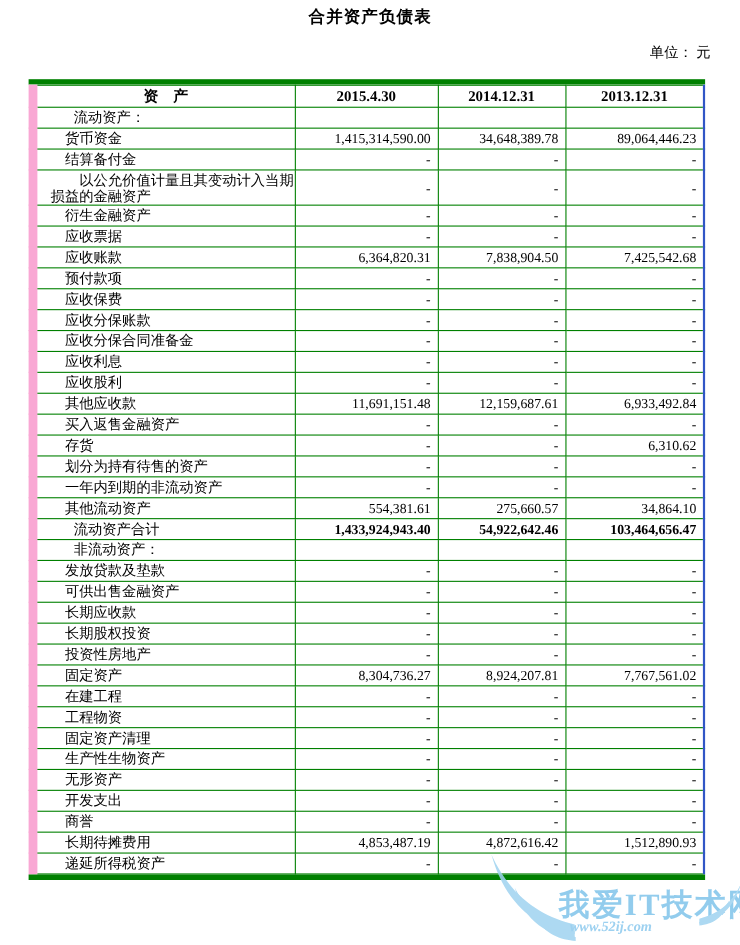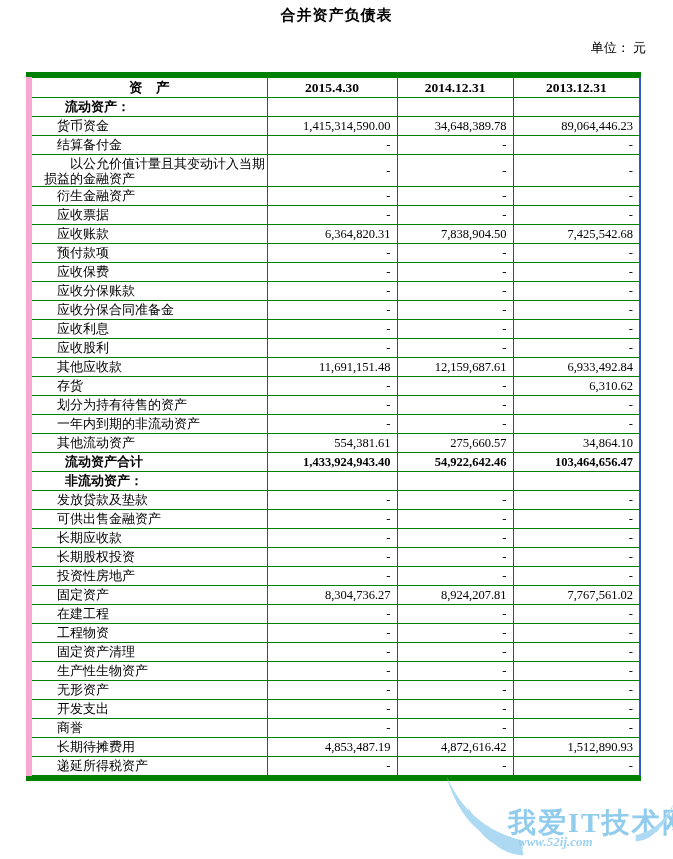--- a/index.html
+++ b/index.html
@@ -17,33 +17,33 @@
   }
   .unit-label{
     position:absolute;top:39px;right:27px;font-size:13px;
   }
   .table-wrap{
     position:absolute;top:72px;left:26px;width:615px;
   }
   .green-bar{height:5px;background:#008000;}
   table{
     width:100%;border-collapse:collapse;table-layout:fixed;
-    border-left:6px solid #f9a8d4;border-right:2px solid #3156c6;
+    border-left:8px solid #f9a8d4;border-right:2px solid #3156c6;
     background:#fff;
   }
   th,td{border:1px solid #008000;padding:0;}
   thead th{
     font-size:13.5px;font-weight:bold;text-align:center;
     height:19px;line-height:19px;
   }
   td{height:18px;line-height:18px;font-size:13px;}
   td.label{text-align:left;padding-left:25px;white-space:nowrap;overflow:hidden;}
   td.num{text-align:right;padding-right:6px;font-size:12.5px;}
   tr.row-section td.label,
-  tr.row-total td.label{padding-left:33px;font-weight:bold;margin-top:28px;}
+  tr.row-total td.label{padding-left:33px;font-weight:normal;margin-top:28px;}
   tr.row-total td.num{font-weight:bold;}
   tr.row-item-tall td{height:31px;}
   tr.row-item-tall td.label{
     white-space:normal;padding-left:12px;text-indent:26px;line-height:15px;
   }
   
   .watermark{
     position:absolute;left:432px;top:764px;width:241px;height:95px;
     pointer-events:none;opacity:0.85;
   }
@@ -163,20 +163,26 @@
     <td class="num">-</td>
     <td class="num">-</td>
   </tr>
         <tr class="row-item">
     <td class="label">其他应收款</td>
     <td class="num">11,691,151.48</td>
     <td class="num">12,159,687.61</td>
     <td class="num">6,933,492.84</td>
   </tr>
         <tr class="row-item">
+    <td class="label">买入返售金融资产</td>
+    <td class="num">-</td>
+    <td class="num">-</td>
+    <td class="num">-</td>
+  </tr>
+        <tr class="row-item">
     <td class="label">存货</td>
     <td class="num">-</td>
     <td class="num">-</td>
     <td class="num">6,310.62</td>
   </tr>
         <tr class="row-item">
     <td class="label">划分为持有待售的资产</td>
     <td class="num">-</td>
     <td class="num">-</td>
     <td class="num">-</td>

